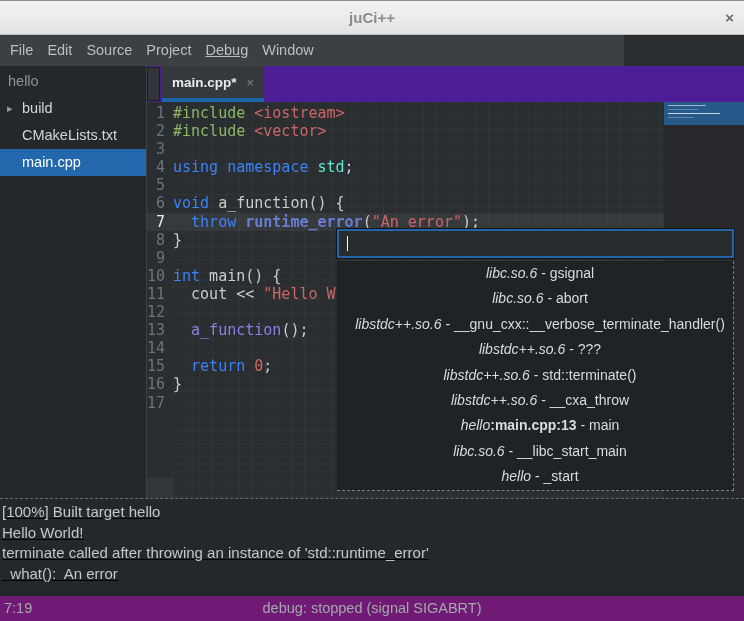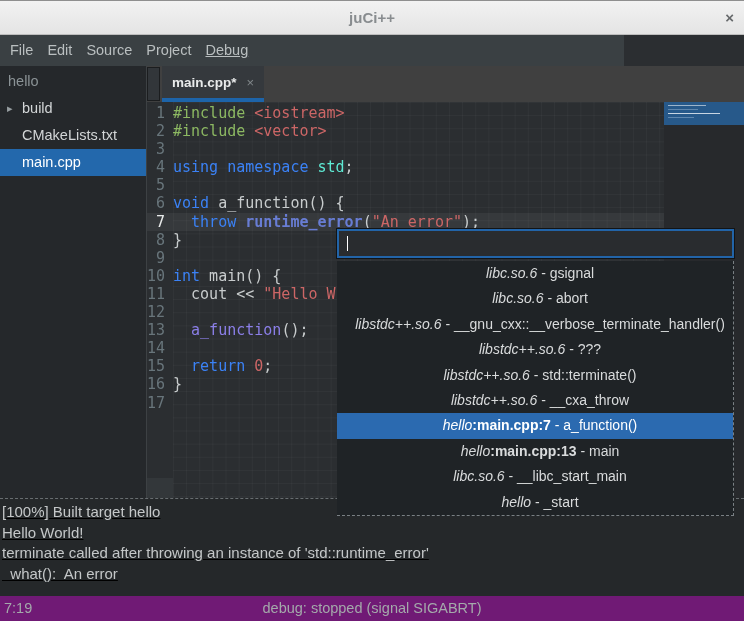--- a/index.html
+++ b/index.html
@@ -23,21 +23,21 @@
   
   .sidebar{position:absolute;left:0;top:66px;width:146px;height:432px;background:#25282b;
     border-right:1px solid #3d4144;box-sizing:content-box;}
   .proj-header{color:#8b9396;font-size:14.5px;padding:7px 0 6px 8px;height:16px;}
   .side-item{position:relative;height:27px;line-height:27px;color:#d3d6d7;font-size:14.5px;
     padding-left:22px;cursor:pointer;white-space:nowrap;}
   .side-item.selected{background:#2368ac;color:#ffffff;}
   .side-item .tri{position:absolute;left:7px;top:0;color:#979ea1;font-size:11px;}
 
   
-  .tabbar{position:absolute;left:147px;top:66px;width:597px;height:36px;background:#404040;
+  .tabbar{position:absolute;left:147px;top:66px;width:597px;height:36px;background:#4c1d95;
     display:flex;align-items:stretch;}
   .tab-grip{width:13px;height:34px;margin-top:1px;background:#32363a;
     border:1px solid #1b1d1f;box-sizing:border-box;}
   .tab{margin-left:2px;height:36px;display:flex;align-items:center;padding:0 10px;
     background:#35393d;border-bottom:4px solid #1d64a9;box-sizing:border-box;cursor:pointer;}
   .tab-label{color:#e9ebeb;font-weight:bold;font-size:13.5px;}
   .tab-close{color:#80878a;font-size:13px;margin-left:10px;cursor:pointer;}
 
   
   .editor{position:absolute;left:147px;top:102px;width:597px;height:396px;
@@ -106,20 +106,21 @@
     <div class="title">juCi++</div>
     <div class="close">×</div>
   </div>
 
   <div class="menubar">
       <div class="menu-item" style="display: inline-block;">File</div>
       <div class="menu-item" style="display: inline-block;">Edit</div>
       <div class="menu-item" style="display: inline-block;">Source</div>
       <div class="menu-item" style="display: inline-block;">Project</div>
       <div class="menu-item" style="display: inline-block; text-decoration: underline;">Debug</div>
+      <div class="menu-item" style="display: inline-block;">Window</div>
     </div>
 
   <div class="sidebar">
     <div class="proj-header">hello</div>
     <div id="side-items">
         <div class="side-item"><span class="tri">▸</span><span>build</span></div>
         <div class="side-item"><span>CMakeLists.txt</span></div>
         <div class="side-item selected"><span>main.cpp</span></div>
       </div>
   </div>
@@ -170,21 +171,20 @@
     <div class="popup-input">
       <div class="caret"></div>
     </div>
     <div class="popup-list" id="popup-list">
         <div class="p-row"><i>libc.so.6</i><span> - gsignal</span></div>
         <div class="p-row"><i>libc.so.6</i><span> - abort</span></div>
         <div class="p-row"><i>libstdc++.so.6</i><span> - __gnu_cxx::__verbose_terminate_handler()</span></div>
         <div class="p-row"><i>libstdc++.so.6</i><span> - ???</span></div>
         <div class="p-row"><i>libstdc++.so.6</i><span> - std::terminate()</span></div>
         <div class="p-row"><i>libstdc++.so.6</i><span> - __cxa_throw</span></div>
-        <div class="p-row selected"><i>hello</i><b>:main.cpp:7</b><span> - a_function()</span></div>
         <div class="p-row"><i>hello</i><b>:main.cpp:13</b><span> - main</span></div>
         <div class="p-row"><i>libc.so.6</i><span> - __libc_start_main</span></div>
         <div class="p-row"><i>hello</i><span> - _start</span></div>
       </div>
   </div>
 
   <div class="output" id="output">
       <div class="out-line">[100%] Built target hello</div>
       <div class="out-line">Hello World!</div>
       <div class="out-line">terminate called after throwing an instance of 'std::runtime_error'</div>

